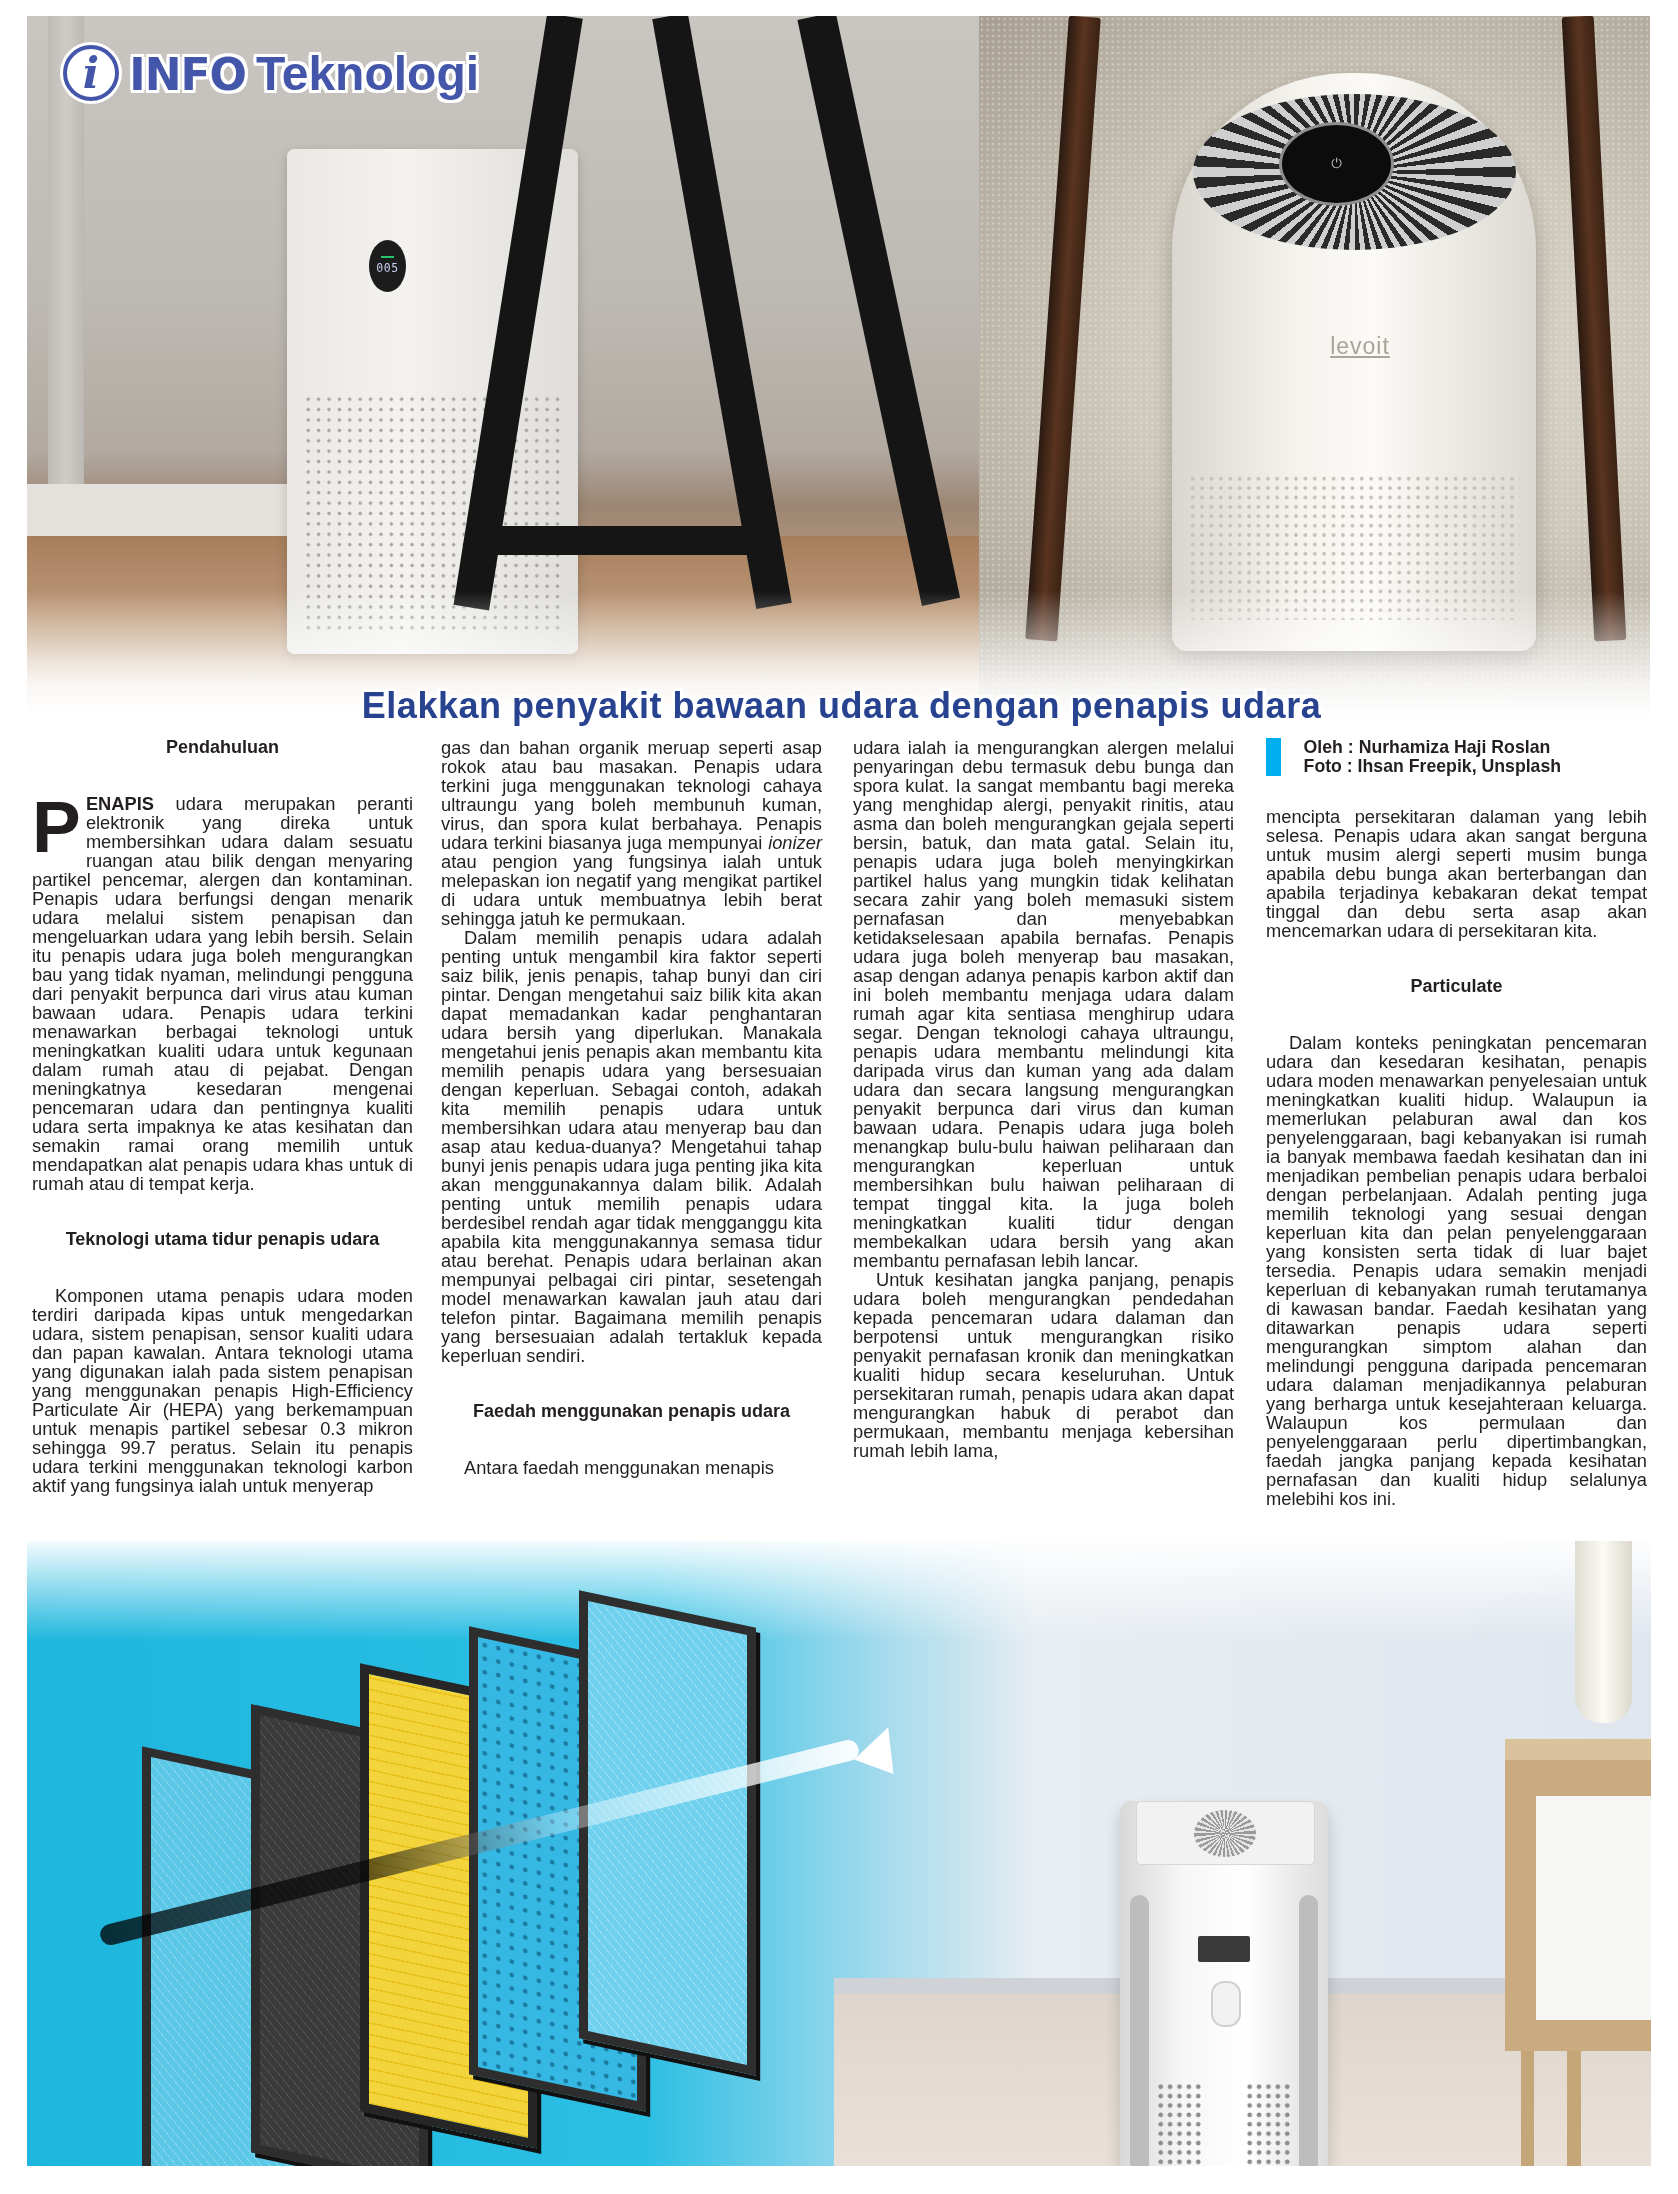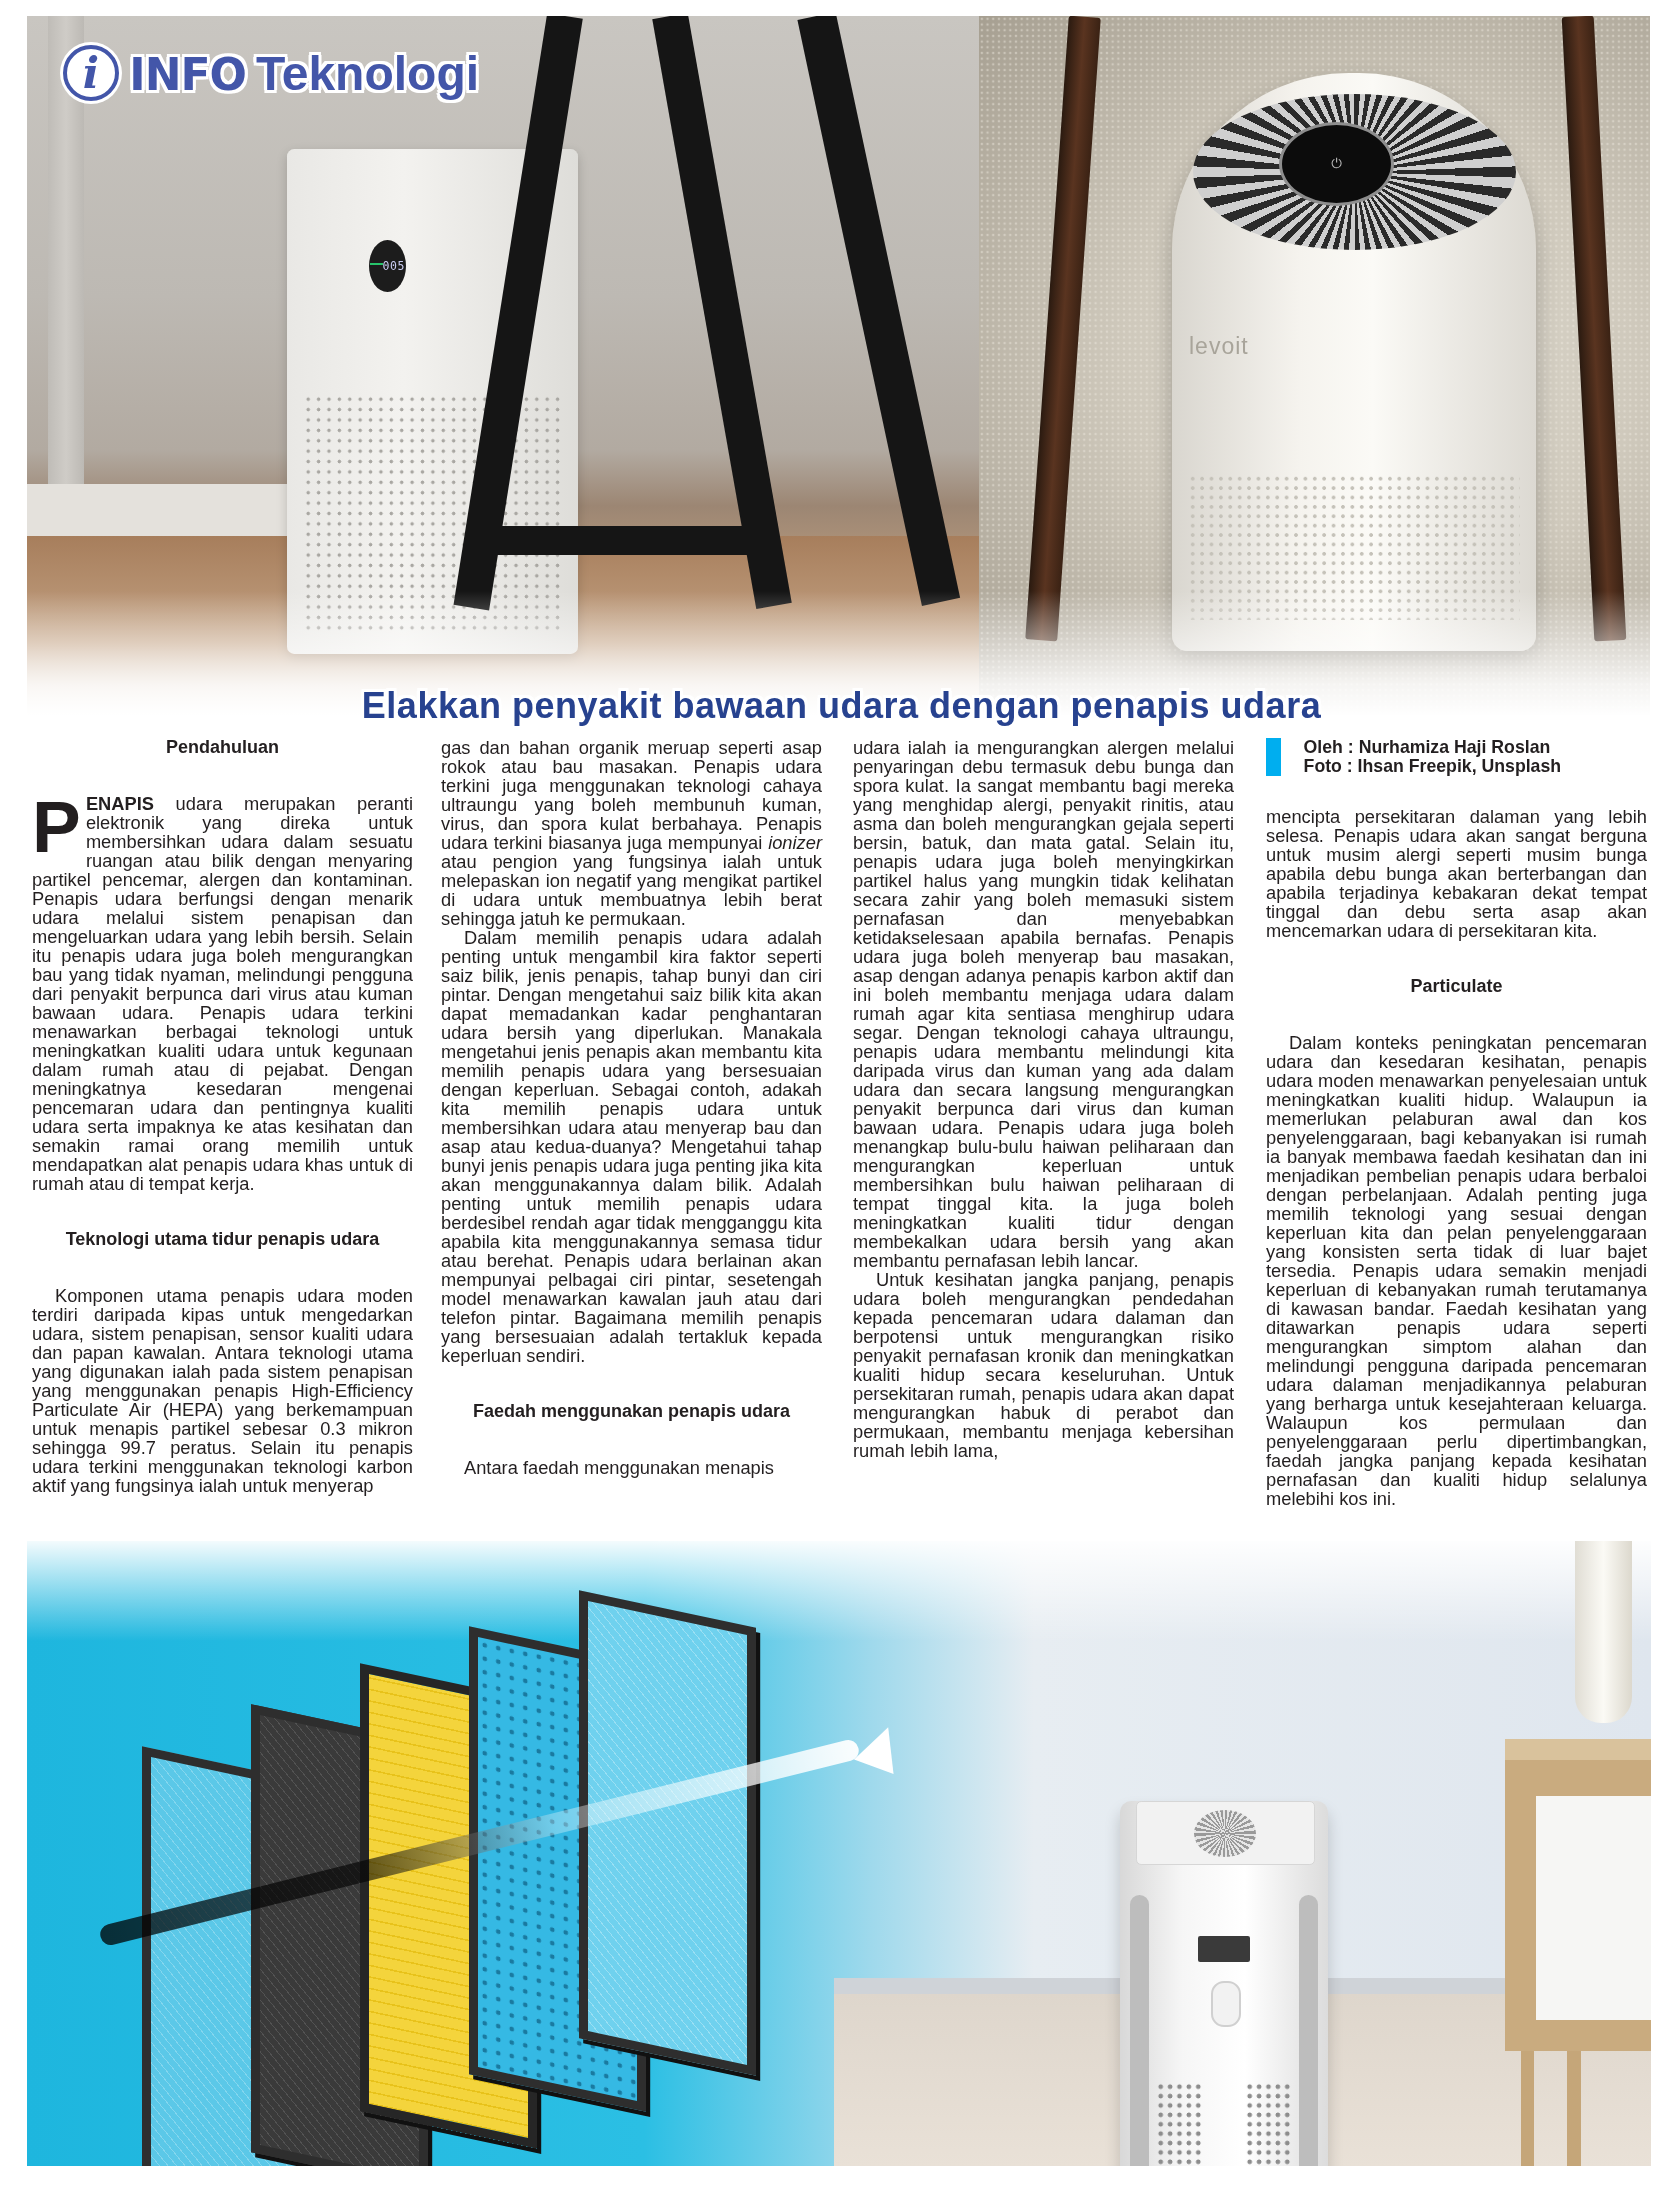--- a/index.html
+++ b/index.html
@@ -8,34 +8,34 @@
   
   .hero { position:absolute; left:27px; top:15.6px; width:1624px; height:700px; overflow:hidden; }
   .hero-left { position:absolute; left:0; top:0; width:978px; height:100%;
     background:linear-gradient(180deg,#c9c6c1 0%,#bdb9b3 40%,#b2aaa1 62%,#9c8673 70%,#b89a7d 80%,#d8c6b4 100%); }
   .hero-wall-panel { position:absolute; left:21px; top:0; width:36px; height:479px; background:linear-gradient(90deg,#bfbcb7,#cfccc7,#bcb9b4); }
   .hero-floor { position:absolute; left:0; top:520px; width:978px; height:180px; background:linear-gradient(180deg,#a77e5c,#c3a283 60%,#e6dcd2); }
   .hero-door-sill { position:absolute; left:0; top:468px; width:323px; height:52px; background:#e4e1dc; }
   .xiaomi { position:absolute; left:260px; top:133px; width:291px; height:505px; background:linear-gradient(90deg,#e9e8e5,#f3f2ef 40%,#deddd9); border-radius:7.3px; box-shadow:0 4.2px 10.4px rgba(0,0,0,.18); }
   .xiaomi-grille { position:absolute; left:15.6px; top:245px; right:15.6px; bottom:21px;
     background-image:radial-gradient(circle,#a9a7a2 1.6px,transparent 2.1px); background-size:10.4px 10.4px; }
-  .xiaomi-display { position:absolute; left:82px; top:91px; width:37px; height:52px; border-radius:50%; background:#1c1c1c; display:flex; flex-direction:row; align-items:center; justify-content:center; }
+  .xiaomi-display { position:absolute; left:82px; top:91px; width:37px; height:52px; border-radius:50%; background:#1c1c1c; display:flex; flex-direction:column; align-items:center; justify-content:center; }
   .xiaomi-display .bar { width:12.5px; height:1.6px; background:#27c46b; margin-bottom:3.1px; }
   .xiaomi-display .num { font-family:"DejaVu Sans Mono", monospace; font-size:11.5px; color:#c9ccf2; letter-spacing:0.5px; }
   .frame-leg { position:absolute; background:#151515; }
   .hero-right { position:absolute; left:952px; top:0; width:671px; height:100%;
     background:radial-gradient(ellipse at 60% 50%,#dedacf 0%,#cfc9bc 45%,#a69f91 100%); }
   .hero-right::before { content:""; position:absolute; inset:0;
     background-image:radial-gradient(circle,#efeae0 1px,transparent 1.6px); background-size:5.7px 5.7px; opacity:.45; }
   .chair-leg { position:absolute; background:linear-gradient(90deg,#2a1a10,#5a3420,#3a2214); border-radius:3.1px; }
   .levoit { position:absolute; left:1145px; top:57px; width:364px; height:578px; border-radius:177px 177px 15.6px 15.6px;
     background:linear-gradient(90deg,#d9d6cf,#f5f3ee 35%,#fbfaf6 55%,#dcd9d2); box-shadow:0 10.4px 21px rgba(0,0,0,.25); }
   .levoit-top { position:absolute; left:21px; top:21px; width:323px; height:156px; border-radius:50%; background:repeating-conic-gradient(#2a2a2a 0 4deg,#cfcfcf 4deg 8deg); }
   .levoit-panel { position:absolute; left:107px; top:49px; width:109px; height:78px; border-radius:50%; background:#0c0c0c; border:3.1px solid #8e8e8e; display:flex; align-items:center; justify-content:center; color:#bbb; font-size:13.5px; }
-  .levoit-brand { position:absolute; left:17px; width:100%; top:260px; font-size:23px; color:#a8a49a; letter-spacing:1px; }
+  .levoit-brand { position:absolute; left:6px; width:100%; top:260px; text-align:center; font-size:23px; color:#a8a49a; letter-spacing:1px;text-decoration:underline; }
   .levoit-grille { position:absolute; left:15.6px; right:15.6px; top:401px; bottom:31px;
     background-image:radial-gradient(circle,#c5c2b9 1.6px,transparent 2.1px); background-size:9.4px 9.4px; }
   .hero-fade { position:absolute; left:0; bottom:0; width:100%; height:125px; background:linear-gradient(180deg,rgba(255,255,255,0),rgba(255,255,255,.85) 75%,#fff); }
 
   
   .logo { position:absolute; left:60px; top:42px; display:flex; align-items:center; gap:7.3px; }
   .logo-badge { width:62px; height:62px; border-radius:50%; background:#fff; display:flex; align-items:center; justify-content:center; }
   .logo-ring { width:56px; height:56px; border-radius:50%; border:4.2px solid #4356a9; box-sizing:border-box; display:flex; align-items:center; justify-content:center;
     font-family:"DejaVu Serif", serif; font-weight:bold; font-style:italic; font-size:43px; color:#4356a9; }
   .logo-text { font-weight:bold; color:#4356a9; font-size:48px; -webkit-text-stroke:0; text-shadow:

